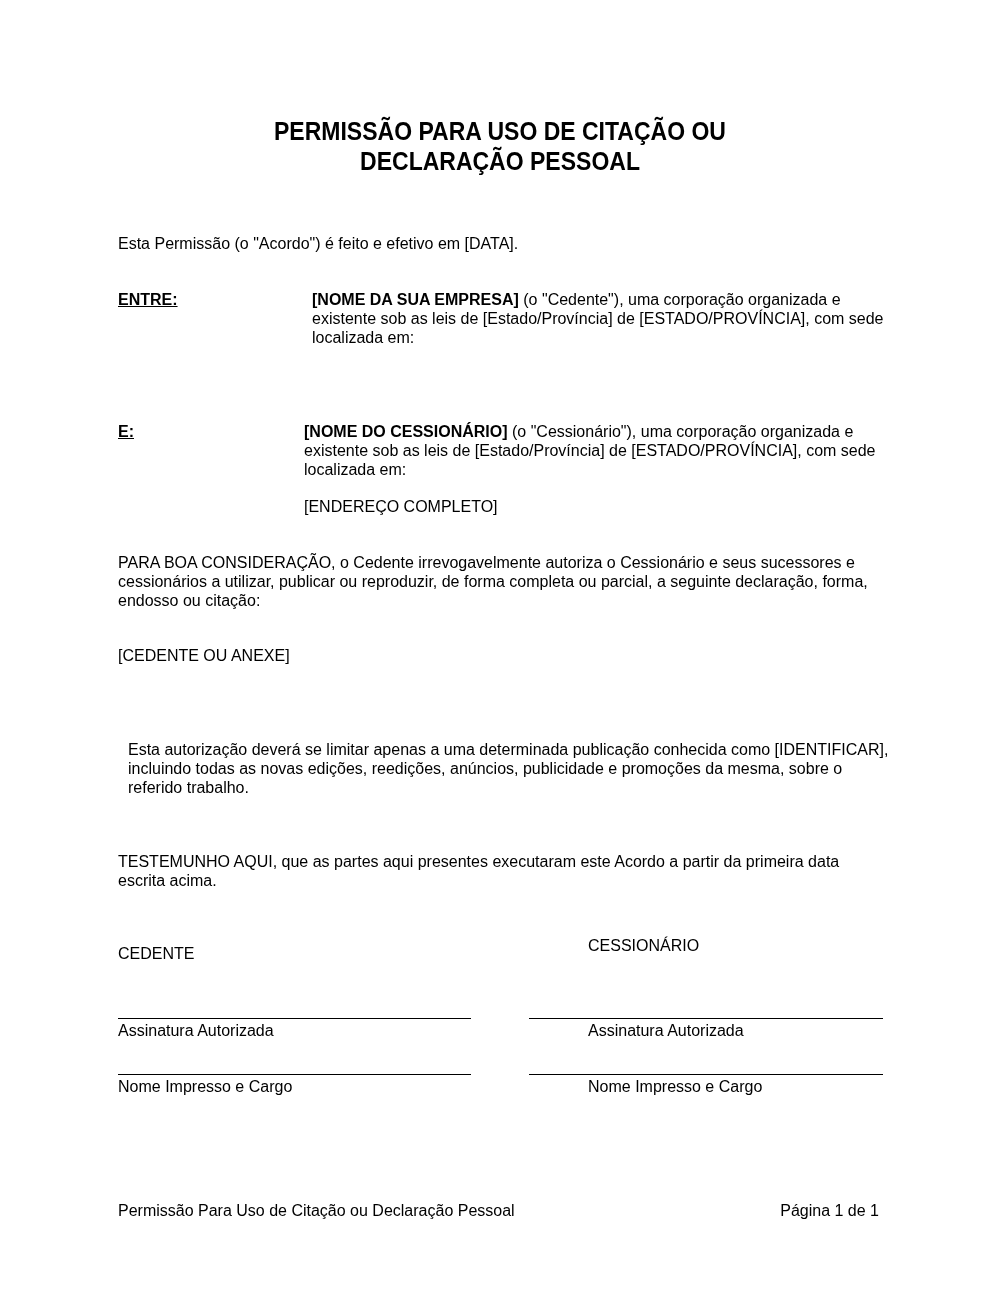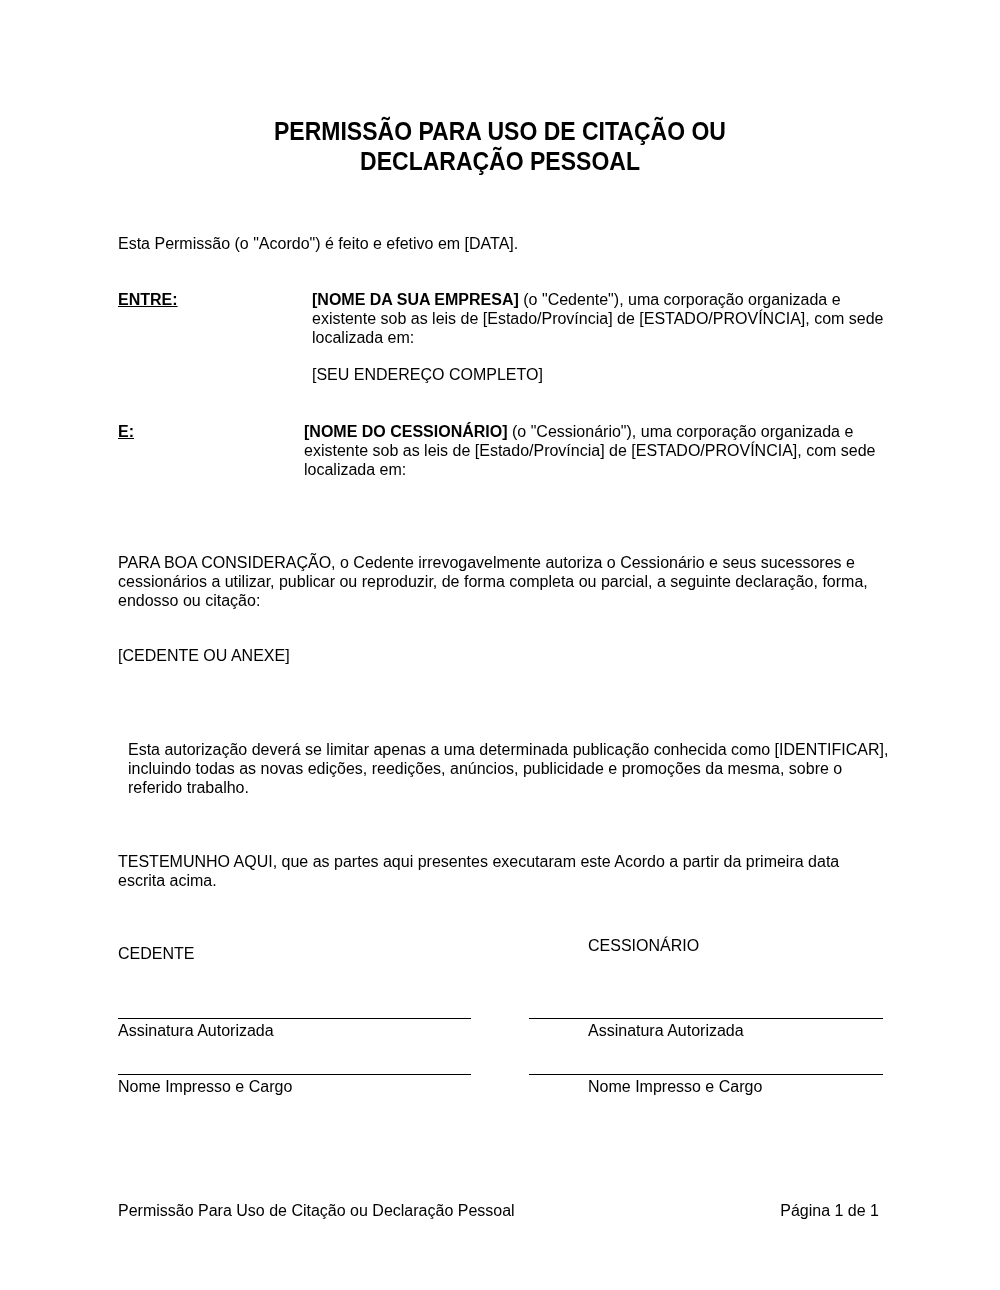--- a/index.html
+++ b/index.html
@@ -30,26 +30,26 @@
 <div class="abs title">
   <div>PERMISSÃO PARA USO DE CITAÇÃO OU</div>
   <div>DECLARAÇÃO PESSOAL</div>
 </div>
 
 <div class="abs p wide" style="top:234px;">Esta Permissão (o "Acordo") é feito e efetivo em  [DATA].</div>
 
 <div class="abs p party-label" style="top:290px;">ENTRE:</div>
 <div class="abs p party-body" style="top:290px;margin-left:8px;">
   <p><span class="bold">[NOME DA SUA EMPRESA]</span><span> (o "Cedente"), uma corporação organizada e existente sob as leis de [Estado/Província] de [ESTADO/PROVÍNCIA], com sede localizada em:</span></p>
-  <p class="addr">[SEU ENDEREÇO COMPLETO]</p>
 </div>
 
 <div class="abs p party-label" style="top:422px;">E:</div>
 <div class="abs p party-body" style="top:422px;">
   <p><span class="bold">[NOME DO CESSIONÁRIO]</span><span> (o "Cessionário"), uma corporação organizada e existente sob as leis de [Estado/Província] de [ESTADO/PROVÍNCIA], com sede localizada em:</span></p>
+  <p class="addr">[ENDEREÇO COMPLETO]</p>
 </div>
 
 <div class="abs p wide" style="top:553px;">PARA BOA CONSIDERAÇÃO, o Cedente irrevogavelmente autoriza o Cessionário e seus sucessores e cessionários a utilizar, publicar ou reproduzir, de forma completa ou parcial, a seguinte declaração, forma, endosso ou citação:</div>
 
 <div class="abs p wide" style="top:646px;">[CEDENTE OU ANEXE]</div>
 
 <div class="abs p wide" style="top:740px;margin-left:10px;">Esta autorização deverá se limitar apenas a uma determinada publicação conhecida como [IDENTIFICAR], incluindo todas as novas edições, reedições, anúncios, publicidade e promoções da mesma, sobre o referido trabalho.</div>
 
 <div class="abs p wide" style="top:852px;">TESTEMUNHO AQUI, que as partes aqui presentes executaram este Acordo a partir da primeira data escrita acima.</div>
 

